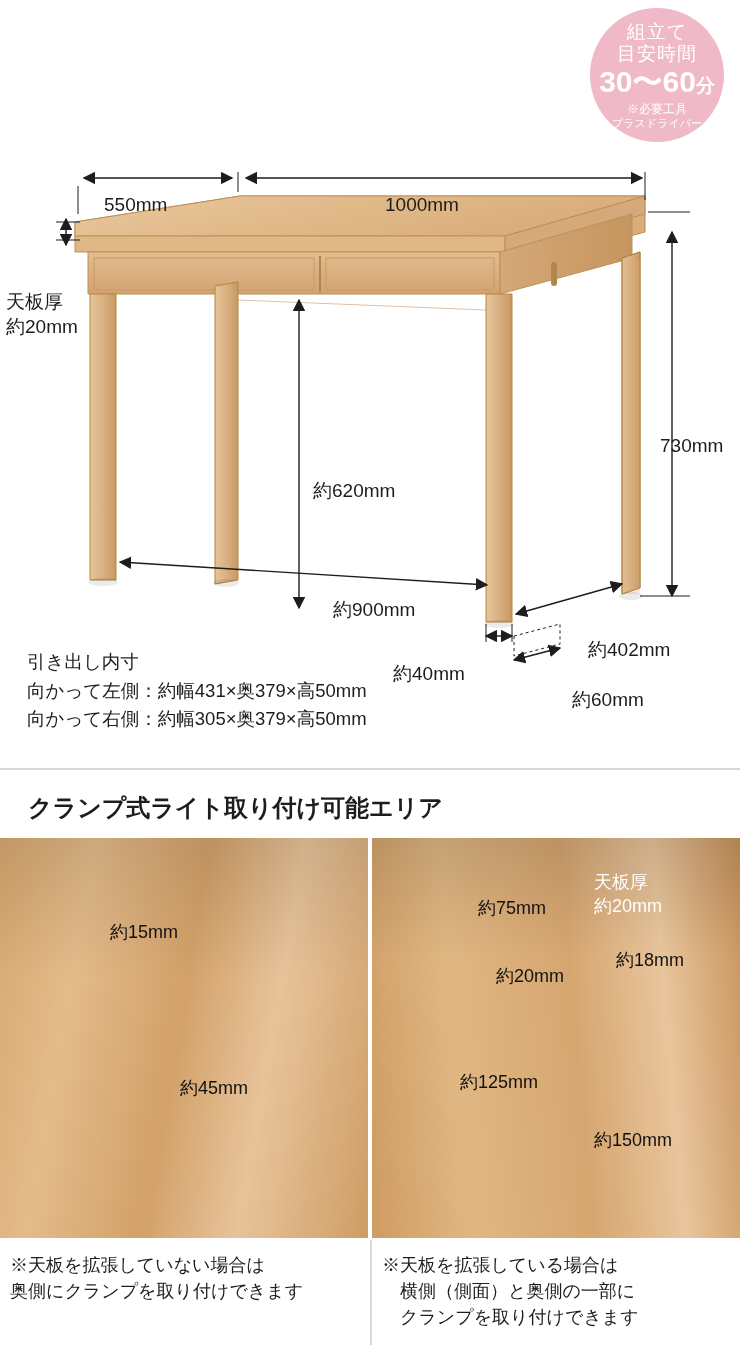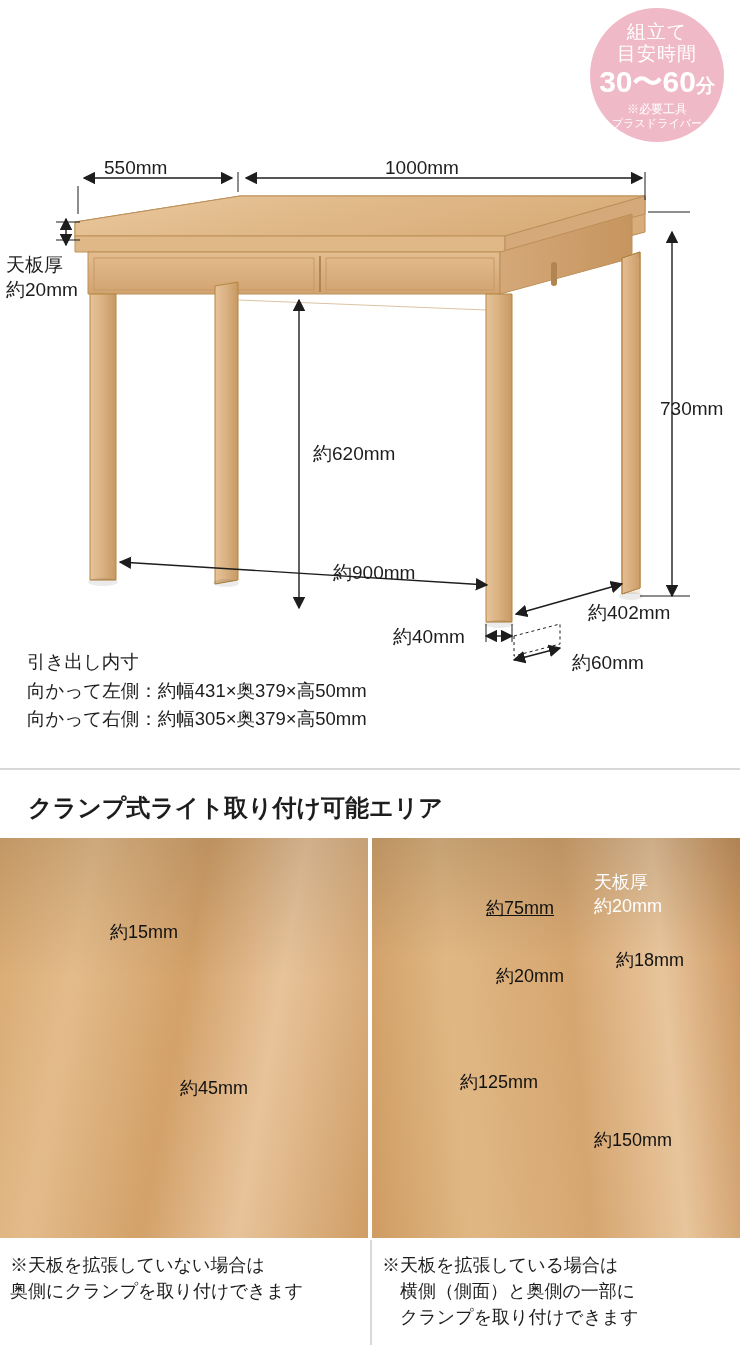--- a/index.html
+++ b/index.html
@@ -32,20 +32,21 @@
   
   .diagram { position: absolute; left: 0; top: 0; width: 740px; height: 770px; }
   .diagram svg { position: absolute; left: 0; top: 0; }
 
   .dim {
     position: absolute;
     font-size: 19px;
     color: #1d1d1d;
     white-space: nowrap;
     letter-spacing: 0px;
+    margin-top: 37px;
   }
 
   
   .drawerspec {
     position: absolute; left: 27px; top: 648px;
     font-size: 18.5px; line-height: 1.55; color: #1d1d1d;
   }
 
   
   .divider {
@@ -344,21 +345,21 @@
         <line x1="238" y1="34" x2="238" y2="66" stroke="#ffffff" stroke-width="1.8" marker-start="url(#arrLW)" marker-end="url(#arrRW)"></line>
 
         <line x1="284" y1="140" x2="320" y2="140" stroke="#111" stroke-width="1.6" marker-start="url(#arrLW)" marker-end="url(#arrRW)"></line>
 
         <line x1="238" y1="152" x2="272" y2="152" stroke="#111" stroke-width="1.6" marker-start="url(#arrLW)" marker-end="url(#arrRW)"></line>
 
         <line x1="120" y1="222" x2="232" y2="242" stroke="#111" stroke-width="1.6" marker-start="url(#arrLW)" marker-end="url(#arrRW)"></line>
 
         <line x1="206" y1="262" x2="290" y2="300" stroke="#111" stroke-width="1.6" marker-start="url(#arrLW)" marker-end="url(#arrRW)"></line>
       </svg>
-      <div class="ph-label" style="left:114px; top:58px;text-decoration:underline;">約75mm</div>
+      <div class="ph-label" style="left:106px; top:58px;">約75mm</div>
       <div class="ph-label white" style="left:222px; top:32px;">天板厚</div>
       <div class="ph-label white" style="left:222px; top:56px;">約20mm</div>
       <div class="ph-label" style="left:244px; top:110px;">約18mm</div>
       <div class="ph-label" style="left:124px; top:126px;">約20mm</div>
       <div class="ph-label" style="left:88px; top:232px;">約125mm</div>
       <div class="ph-label" style="left:222px; top:290px;">約150mm</div>
     </div>
   </div>
 
   <div class="vline"></div>

